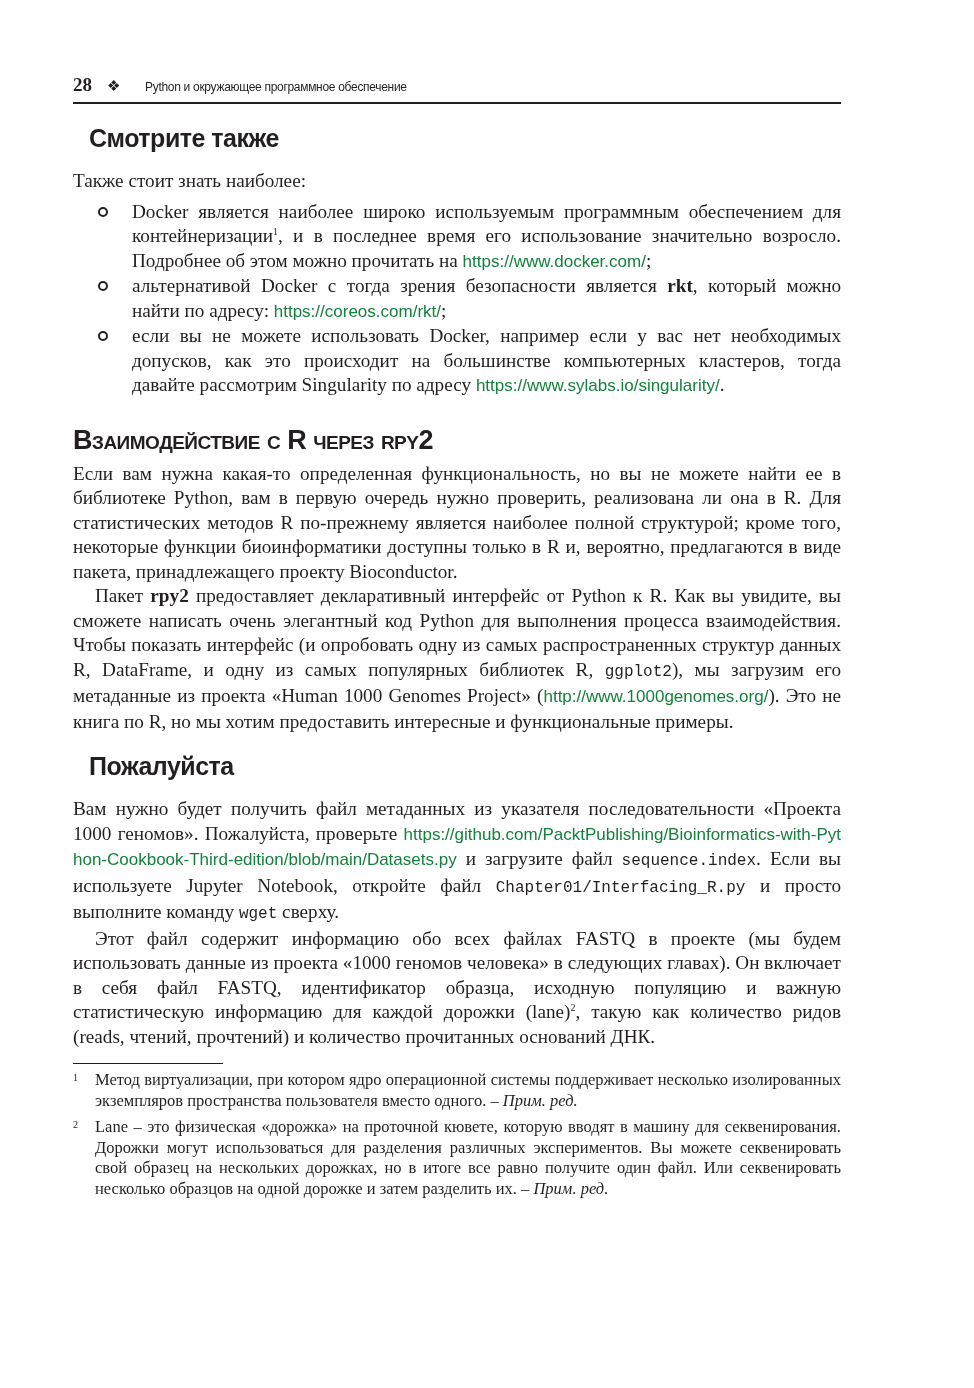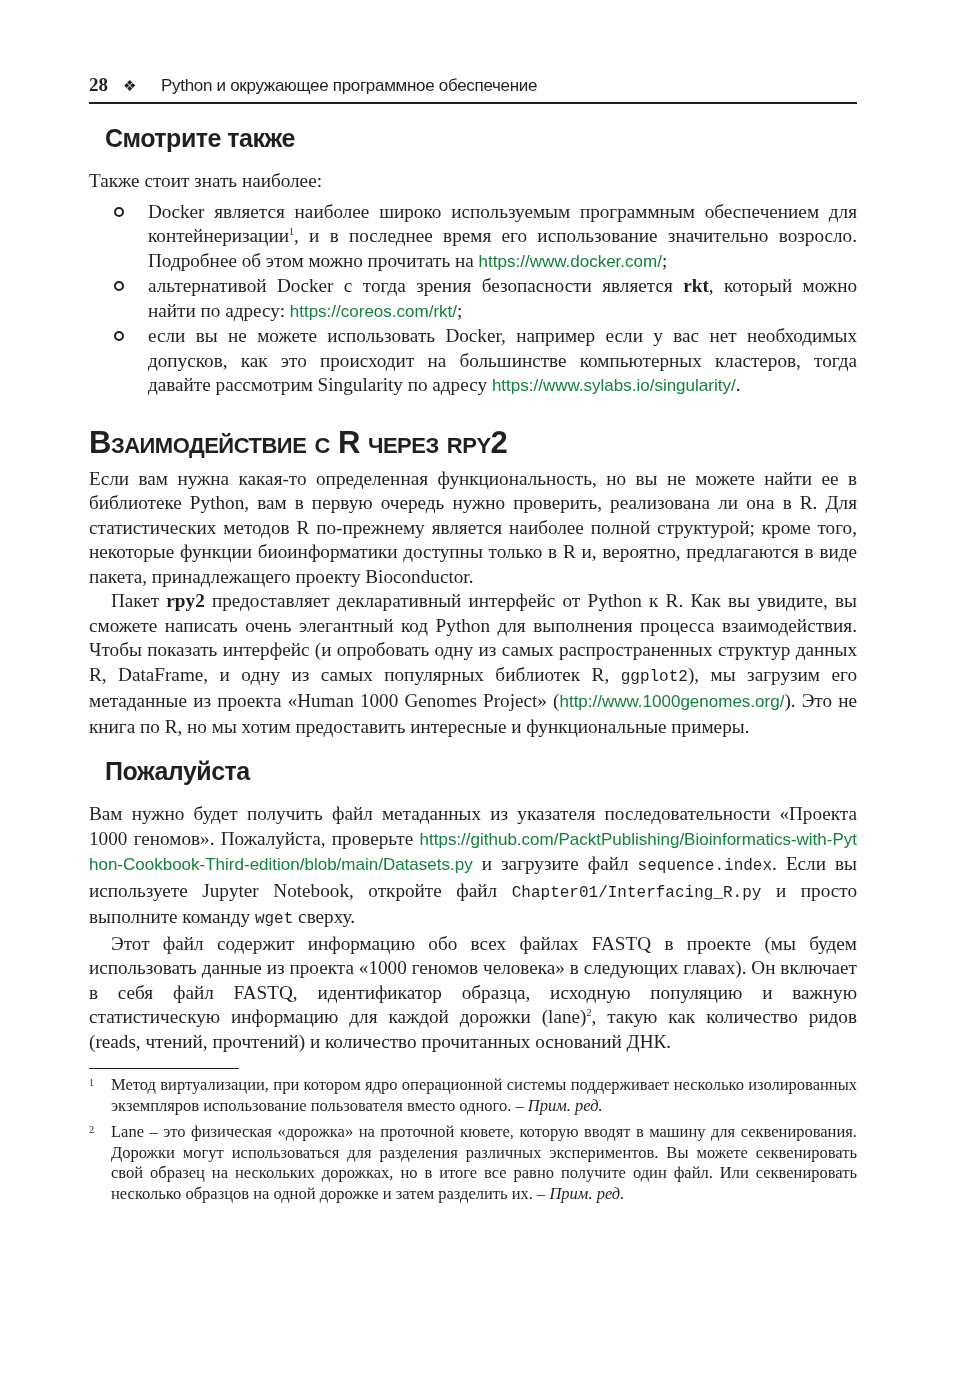--- a/index.html
+++ b/index.html
@@ -1,26 +1,26 @@
 <!DOCTYPE html>
 <html><head>
 <meta charset="utf-8">
 <style>
   html, body { margin: 0; padding: 0; background: #ffffff; }
   body { width: 974px; height: 1388px; position: relative; overflow: hidden; color: #231f20; }
-  .page { position: absolute; left: 89px; top: 74px; width: 768px; }
+  .page { position: absolute; left: 73px; top: 74px; width: 768px; }
   .mono { font-family: "Liberation Mono", "DejaVu Sans Mono", monospace; font-size: 16px; }
 
   .running-head { display: flex; align-items: baseline; height: 28px; border-bottom: 2.5px solid #231f20; }
   .page-number { font-family: "Liberation Serif", serif; font-weight: bold; font-size: 19px; width: 34px; }
   .ornament { font-family: "DejaVu Sans", sans-serif; font-size: 15px; width: 38px; text-align: left; }
-  .running-title { font-family: "Liberation Sans", sans-serif; font-size: 17px; letter-spacing: -0.3px; }
+  .running-title { font-family: "Liberation Sans", sans-serif; font-size: 12px; letter-spacing: -0.3px; }
 
   h2 { font-family: "Liberation Sans", sans-serif; font-weight: bold; font-size: 25px; margin: 16px; letter-spacing: -0.5px; }
-  h1 { font-family: "Liberation Sans", sans-serif; font-weight: bold; font-size: 31px; margin: 0; letter-spacing: -0.5px; font-variant: small-caps; }
+  h1 { font-family: "Liberation Sans", sans-serif; font-weight: bold; font-size: 27px; margin: 0; letter-spacing: -0.5px; font-variant: small-caps; }
 
   p { margin: 0; font-family: "Liberation Serif", serif; font-size: 19.2px; line-height: 24.5px; text-align: justify; }
   .indent { text-indent: 22px; }
   a.link { color: #15803d; text-decoration: none; font-family: "Liberation Sans", sans-serif; font-size: 17px; }
   sup { font-size: 10px; line-height: 0; }
 
   ul.bullets { list-style: none; margin: 0; padding: 0; }
   ul.bullets li { position: relative; padding-left: 59px; font-family: "Liberation Serif", serif; font-size: 19.2px; line-height: 24.5px; text-align: justify; }
   .bullet-icon { position: absolute; left: 25px; top: 7px; width: 10px; height: 10px; border: 2px solid #231f20; border-radius: 50%; box-sizing: border-box; }
 
@@ -62,20 +62,20 @@
   <p style="margin-top:6px;">Если вам нужна какая-то определенная функциональность, но вы не можете найти ее в библиотеке Python, вам в первую очередь нужно проверить, реализована ли она в R. Для статистических методов R по-прежнему является наиболее полной структурой; кроме того, некоторые функции биоинформатики доступны только в R и, вероятно, предлагаются в виде пакета, принадлежащего проекту Bioconductor.</p>
   <p class="indent"><span>Пакет </span><b>rpy2</b><span> предоставляет декларативный интерфейс от Python к R. Как вы увидите, вы сможете написать очень элегантный код Python для выполнения процесса взаимодействия. Чтобы показать интерфейс (и опробовать одну из самых распространенных структур данных R, DataFrame, и одну из самых популярных библиотек R, </span><span class="mono">ggplot2</span><span>), мы загрузим его метаданные из проекта «Human 1000 Genomes Project» (</span><a class="link">http://www.1000genomes.org/</a><span>). Это не книга по R, но мы хотим предоставить интересные и функциональные примеры.</span></p>
 
   <h2 style="margin-top:18px;">Пожалуйста</h2>
   <p style="margin-top:2px;"><span>Вам нужно будет получить файл метаданных из указателя последовательности «Проекта 1000 геномов». Пожалуйста, проверьте </span><a class="link" style="word-break:break-all;">https://github.com/PacktPublishing/Bioinformatics-with-Python-Cookbook-Third-edition/blob/main/Datasets.py</a><span> и загрузите файл </span><span class="mono">sequence.index</span><span>. Если вы используете Jupyter Notebook, откройте файл </span><span class="mono">Chapter01/Interfacing_R.py</span><span> и просто выполните команду </span><span class="mono">wget</span><span> сверху.</span></p>
   <p class="indent"><span>Этот файл содержит информацию обо всех файлах FASTQ в проекте (мы будем использовать данные из проекта «1000 геномов человека» в следующих главах). Он включает в себя файл FASTQ, идентификатор образца, исходную популяцию и важную статистическую информацию для каждой дорожки (lane)</span><sup>2</sup><span>, такую как количество ридов (reads, чтений, прочтений) и количество прочитанных оснований ДНК.</span></p>
 
   <div class="footnote-rule"></div>
   <div class="footnote">
     <span class="fn-mark">1</span>
-    <span>Метод виртуализации, при котором ядро операционной системы поддерживает несколько изолированных экземпляров использование пользователя вместо одного. – </span><em>Прим. ред.</em>
+    <span>Метод виртуализации, при котором ядро операционной системы поддерживает несколько изолированных экземпляров пространства пользователя вместо одного. – </span><em>Прим. ред.</em>
   </div>
   <div class="footnote">
     <span class="fn-mark">2</span>
     <span>Lane – это физическая «дорожка» на проточной кювете, которую вводят в машину для секвенирования. Дорожки могут использоваться для разделения различных экспериментов. Вы можете секвенировать свой образец на нескольких дорожках, но в итоге все равно получите один файл. Или секвенировать несколько образцов на одной дорожке и затем разделить их. – </span><em>Прим. ред.</em>
   </div>
 
 </div>
 
 </body></html>

